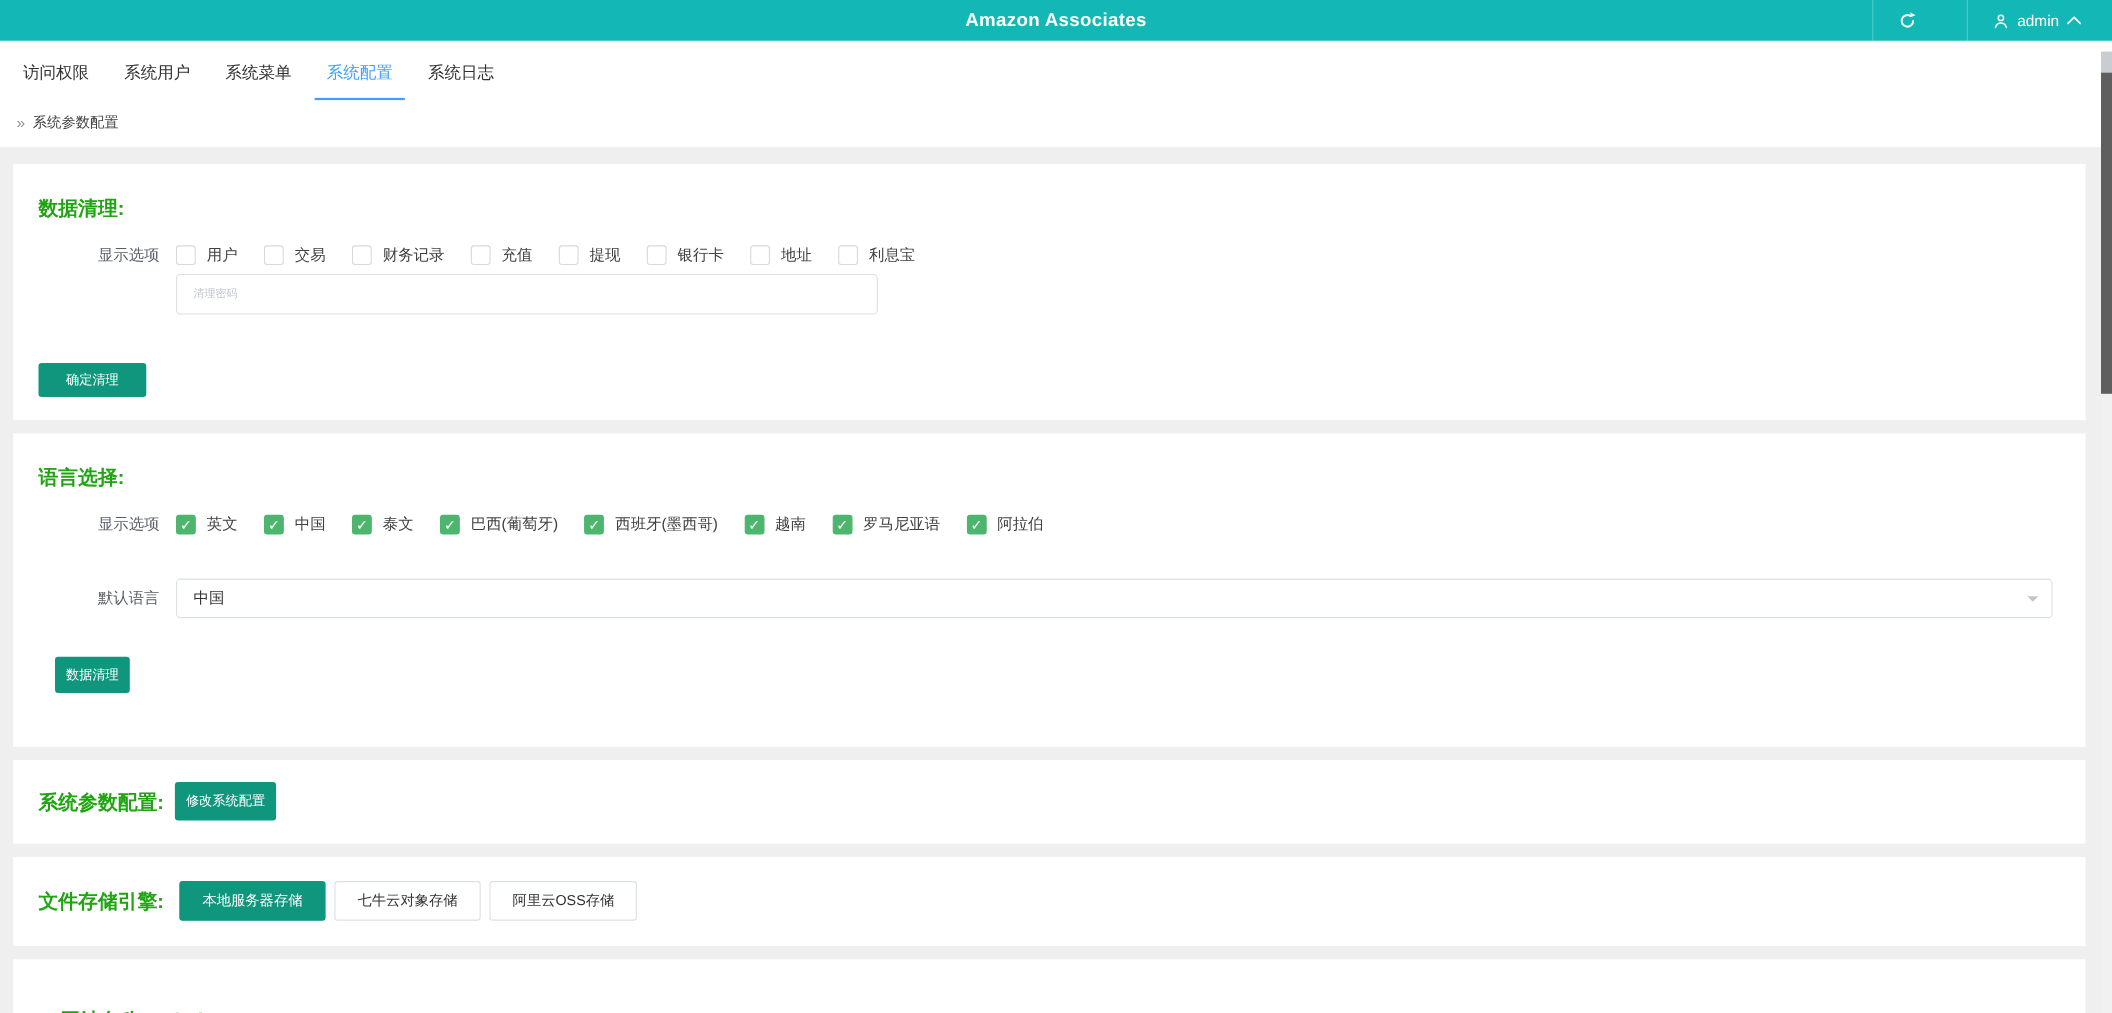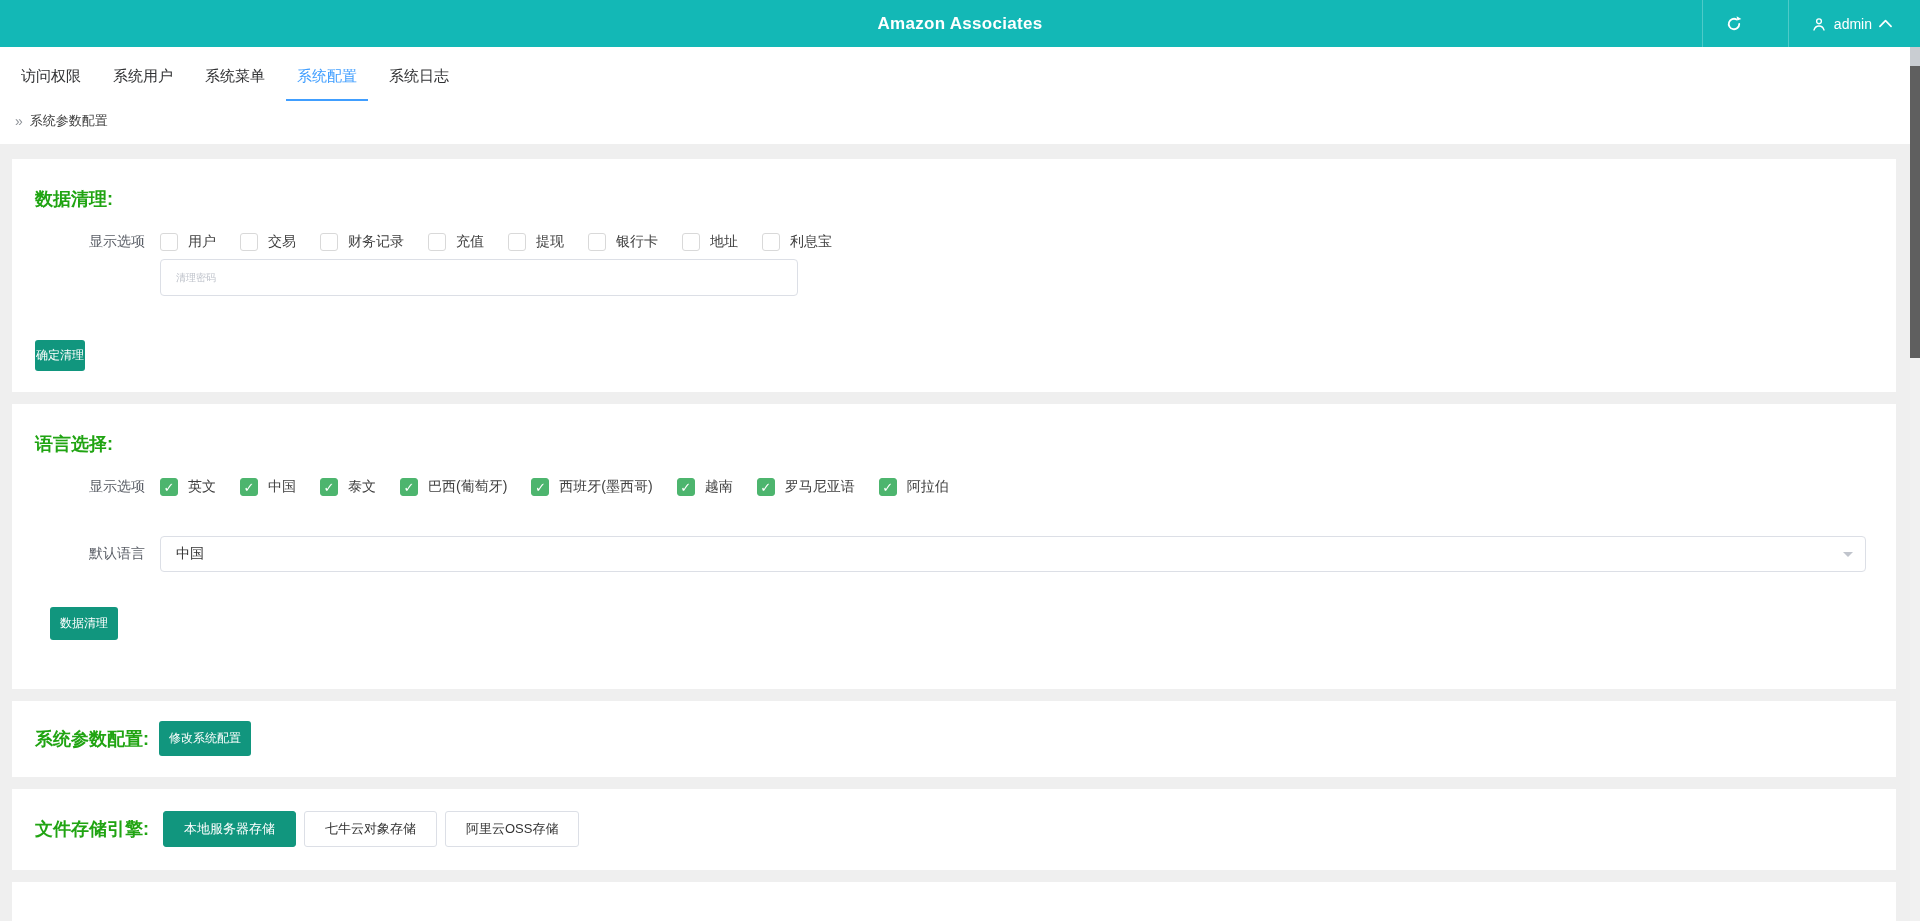--- a/index.html
+++ b/index.html
@@ -3,21 +3,21 @@
 <meta charset="utf-8">
 <style>
   * { box-sizing: border-box; margin: 0; padding: 0; }
   html, body {
     width: 1920px; height: 921px; overflow: hidden;
     font-family: "Liberation Sans", "DejaVu Sans", sans-serif;
     background: #efefef;
   }
   
   .header {
-    height: 47px; background: #13b8b6; display: flex; align-items: center;
+    height: 37px; background: #13b8b6; display: flex; align-items: center;
     position: relative; color: #fff;
   }
   .header-title {
     position: absolute; left: 50%; transform: translateX(-50%);
     font-size: 17px; font-weight: 600; letter-spacing: .3px;
   }
   .header-right { margin-left: auto; display: flex; align-items: stretch; height: 100%; }
   .header-seg {
     display: flex; align-items: center; padding: 0 22px;
     border-left: 1px solid rgba(255,255,255,.25);
@@ -71,21 +71,21 @@
     flex: 1; height: 36px; border: 1px solid #dcdfe6; border-radius: 4px;
     display: flex; align-items: center; justify-content: space-between;
     padding: 0 12px 0 15px; font-size: 14px; color: #333; cursor: pointer; background:#fff;
   }
   .caret-down {
     width: 0; height: 0; border: 5px solid transparent; border-top-color: #c0c4cc;
     margin-top: 6px;
   }
   .btn-primary {
     background: #11967e; color: #fff; border: none; border-radius: 3px;
-    font-size: 12px; padding: 7px 1px; cursor: pointer; font-family: inherit;
+    font-size: 12px; padding: 7px 25px; cursor: pointer; font-family: inherit;
   }
   .btn-cleanup { margin-top: 44px; display: block; }
   .btn-savelang { margin-top: 35px; margin-left: 15px; display: block; padding: 8px 10px; }
   .btn-sysconf { padding: 9px 10px; font-size: 12px; }
   .btn-storage {
     background: #fff; color: #333; border: 1px solid #dcdfe6; border-radius: 3px;
     font-size: 13px; padding: 8px 20px; cursor: pointer; font-family: inherit;
   }
   .btn-storage.active { background: #11967e; color: #fff; border-color: #11967e; }
   .card-storage { gap: 8px; }

